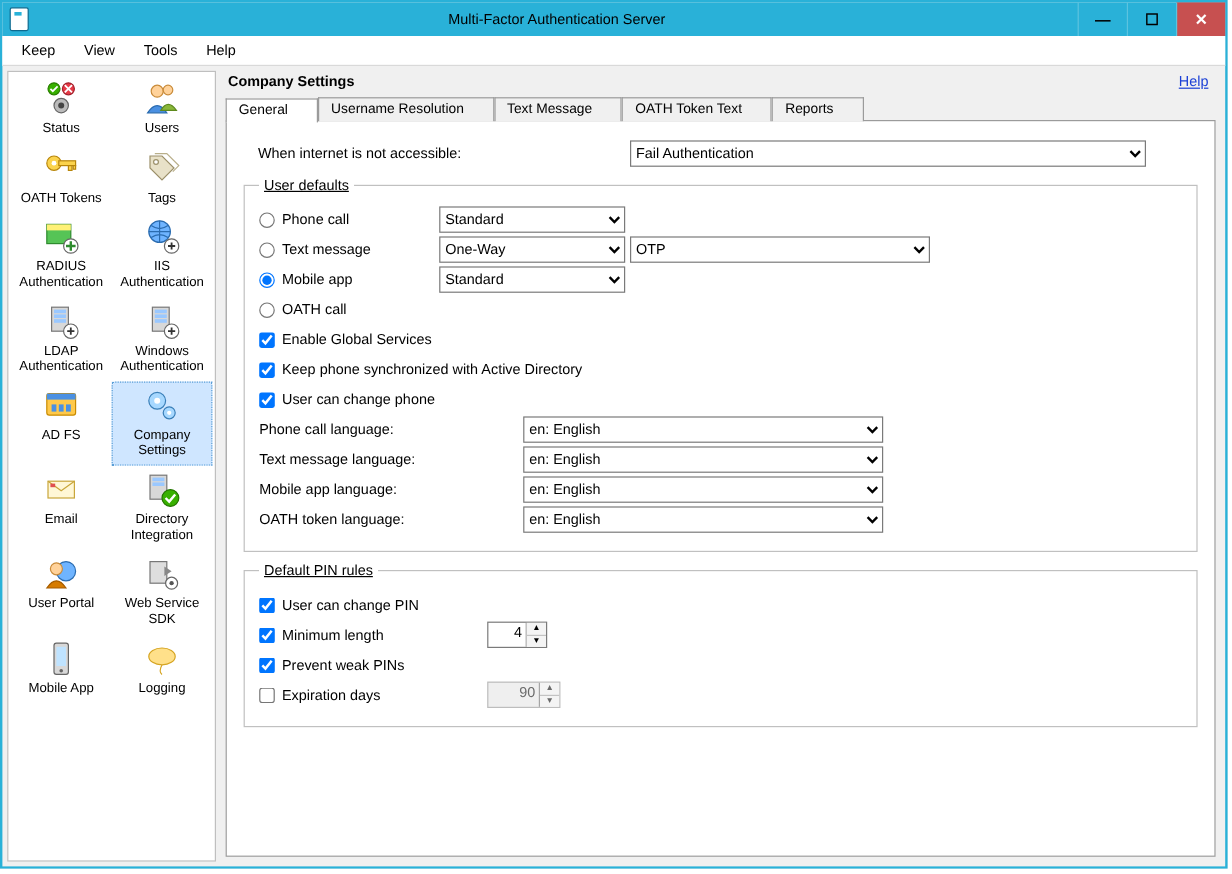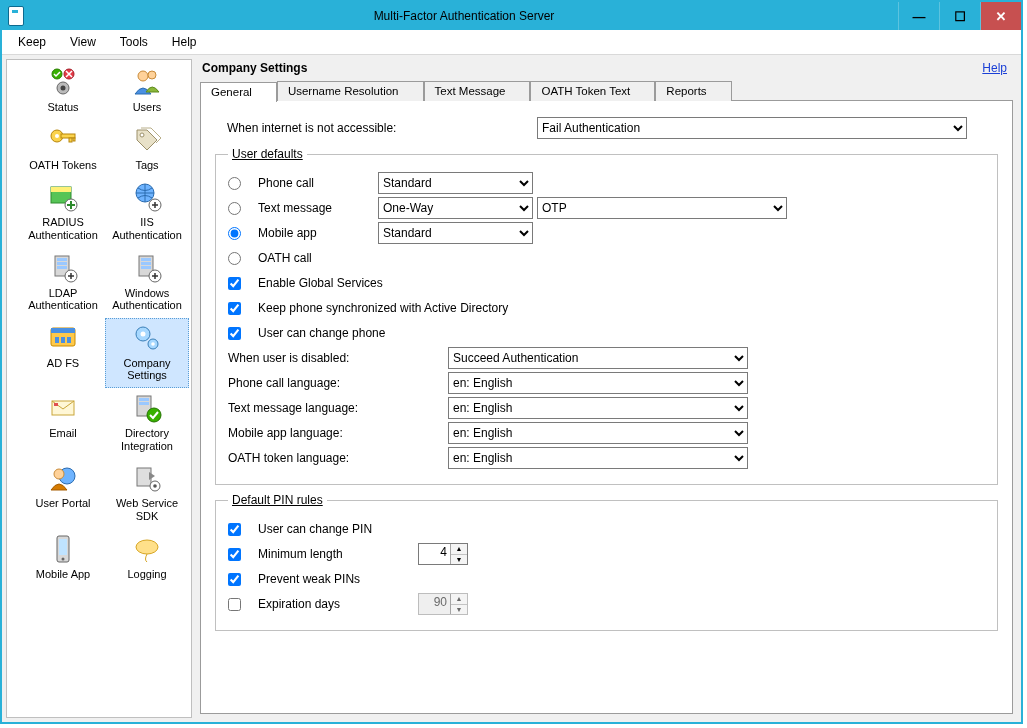--- a/index.html
+++ b/index.html
@@ -11,50 +11,50 @@
   .titlebar .title{flex:1;text-align:center;font-size:12px;color:#000;}
   .titlebar .controls{display:flex;height:100%;}
   .titlebar .wbtn{width:40px;height:100%;display:flex;align-items:center;justify-content:center;border-left:1px solid #5cc3df;}
   .titlebar .wbtn.close{background:#c75050;color:#fff;}
   .titlebar .glyph{font-size:13px;font-weight:bold;}
   
   .menubar{height:24px;background:#fff;border-bottom:1px solid #d9d9d9;display:flex;align-items:center;padding:0 6px;gap:4px;}
   .menubar .mitem{padding:3px 10px;border-radius:2px;}
   
   .body{flex:1;display:flex;padding:4px 4px 4px 4px;gap:4px;min-height:0;}
-  .sidebar{width:172px;background:#fff;border:1px solid #bfbfbf;overflow:auto;padding-left:12px;}
+  .sidebar{width:172px;background:#fff;border:1px solid #bfbfbf;overflow:auto;}
   .sidegrid{display:grid;grid-template-columns:1fr 1fr;padding:2px;}
   .sidecell{display:flex;flex-direction:column;align-items:center;justify-content:flex-start;text-align:center;padding:4px 2px 6px 2px;line-height:1.15;}
   .sidecell.selected{background:#cfe6ff;border:1px dotted #5a9ed6;padding:3px 1px 5px 1px;}
   .sidecell .iconbox{width:32px;height:32px;display:flex;align-items:center;justify-content:center;margin-bottom:3px;}
   .sidecell .lbl{font-size:11px;}
   
   .main{flex:1;display:flex;flex-direction:column;background:#f0f0f0;min-width:0;}
   .hdrrow{display:flex;align-items:center;padding:2px 6px 6px 6px;}
   .hdrrow .h1{font-weight:bold;font-size:12px;}
   .helplink{color:#1a3fd6;text-decoration:underline;margin-left:auto;margin-right:4px;}
   .tabstrip{display:flex;align-items:flex-end;margin:0 4px -1px 4px;}
   .tab{border:1px solid #9b9b9b;border-bottom:none;background:#f0f0f0;padding:3px 24px 4px 10px;margin-right:0px;font-size:11.5px;position:relative;top:0;}
   .tab.active{background:#fff;z-index:2;top:1px;}
   .tabpage{flex:1;background:#fff;border:1px solid #9b9b9b;margin:0 4px 4px 4px;padding:12px 14px;overflow:auto;}
   .row{display:flex;align-items:center;margin:4px 12px;}
   .row .lab{width:200px;}
   fieldset{border:1px solid #c0c0c0;margin:8px 0 0 0;padding:8px 12px 12px 12px;}
   legend{padding:0 4px;font-size:12px;text-decoration:underline;}
   .frow{display:flex;align-items:center;margin:3px 0;min-height:22px;}
-  .frow .radio,.frow .chk{display:flex;align-items:center;gap:17px;width:150px;}
+  .frow .radio,.frow .chk{display:flex;align-items:center;gap:6px;width:150px;}
   .frow .lab2{width:220px;}
   select{font:inherit;height:22px;border:1px solid #7a7a7a;background:#fff;}
   select.w1{width:155px;}
   select.w2{width:300px;}
   select.w3{width:250px;}
   select.wbig{width:430px;}
   input[type=radio],input[type=checkbox]{margin:0;width:13px;height:13px;}
   .spin{display:inline-flex;align-items:stretch;border:1px solid #7a7a7a;height:20px;width:48px;background:#fff;}
-  .spin.disabled{background:#efefef;color:#6a6a6a;border-color:#bdbdbd;}
+  .spin.disabled{background:#efefef;color:#6a6a6a;border-color:#bdbdbd;padding-left:11px;}
   .spin .val{flex:1;text-align:right;padding:1px 3px 0 0;font-size:12px;}
   .spin .btns{width:16px;display:flex;flex-direction:column;border-left:1px solid #a5a5a5;}
   .spin .btns div{flex:1;display:flex;align-items:center;justify-content:center;font-size:7px;line-height:1;background:#f4f4f4;}
   .spin .btns div:first-child{border-bottom:1px solid #c3c3c3;}
 </style>
 </head>
 <body>
 
 <div class="window">
 
@@ -344,24 +344,20 @@
             </label>
           </div>
           <div class="frow">
             <label class="chk" style="width:auto">
               <input type="checkbox" checked="" style="">
               <span>User can change phone</span>
             </label>
           </div>
 
           <div class="frow">
-              <span class="lab2">When user is disabled:</span>
-            <select class="w2"><option>Succeed Authentication</option></select>
-            </div>
-          <div class="frow">
               <span class="lab2">Phone call language:</span>
             <select class="w2"><option>en: English</option></select>
             </div>
           <div class="frow">
               <span class="lab2">Text message language:</span>
             <select class="w2"><option>en: English</option></select>
             </div>
           <div class="frow">
               <span class="lab2">Mobile app language:</span>
             <select class="w2"><option>en: English</option></select>

